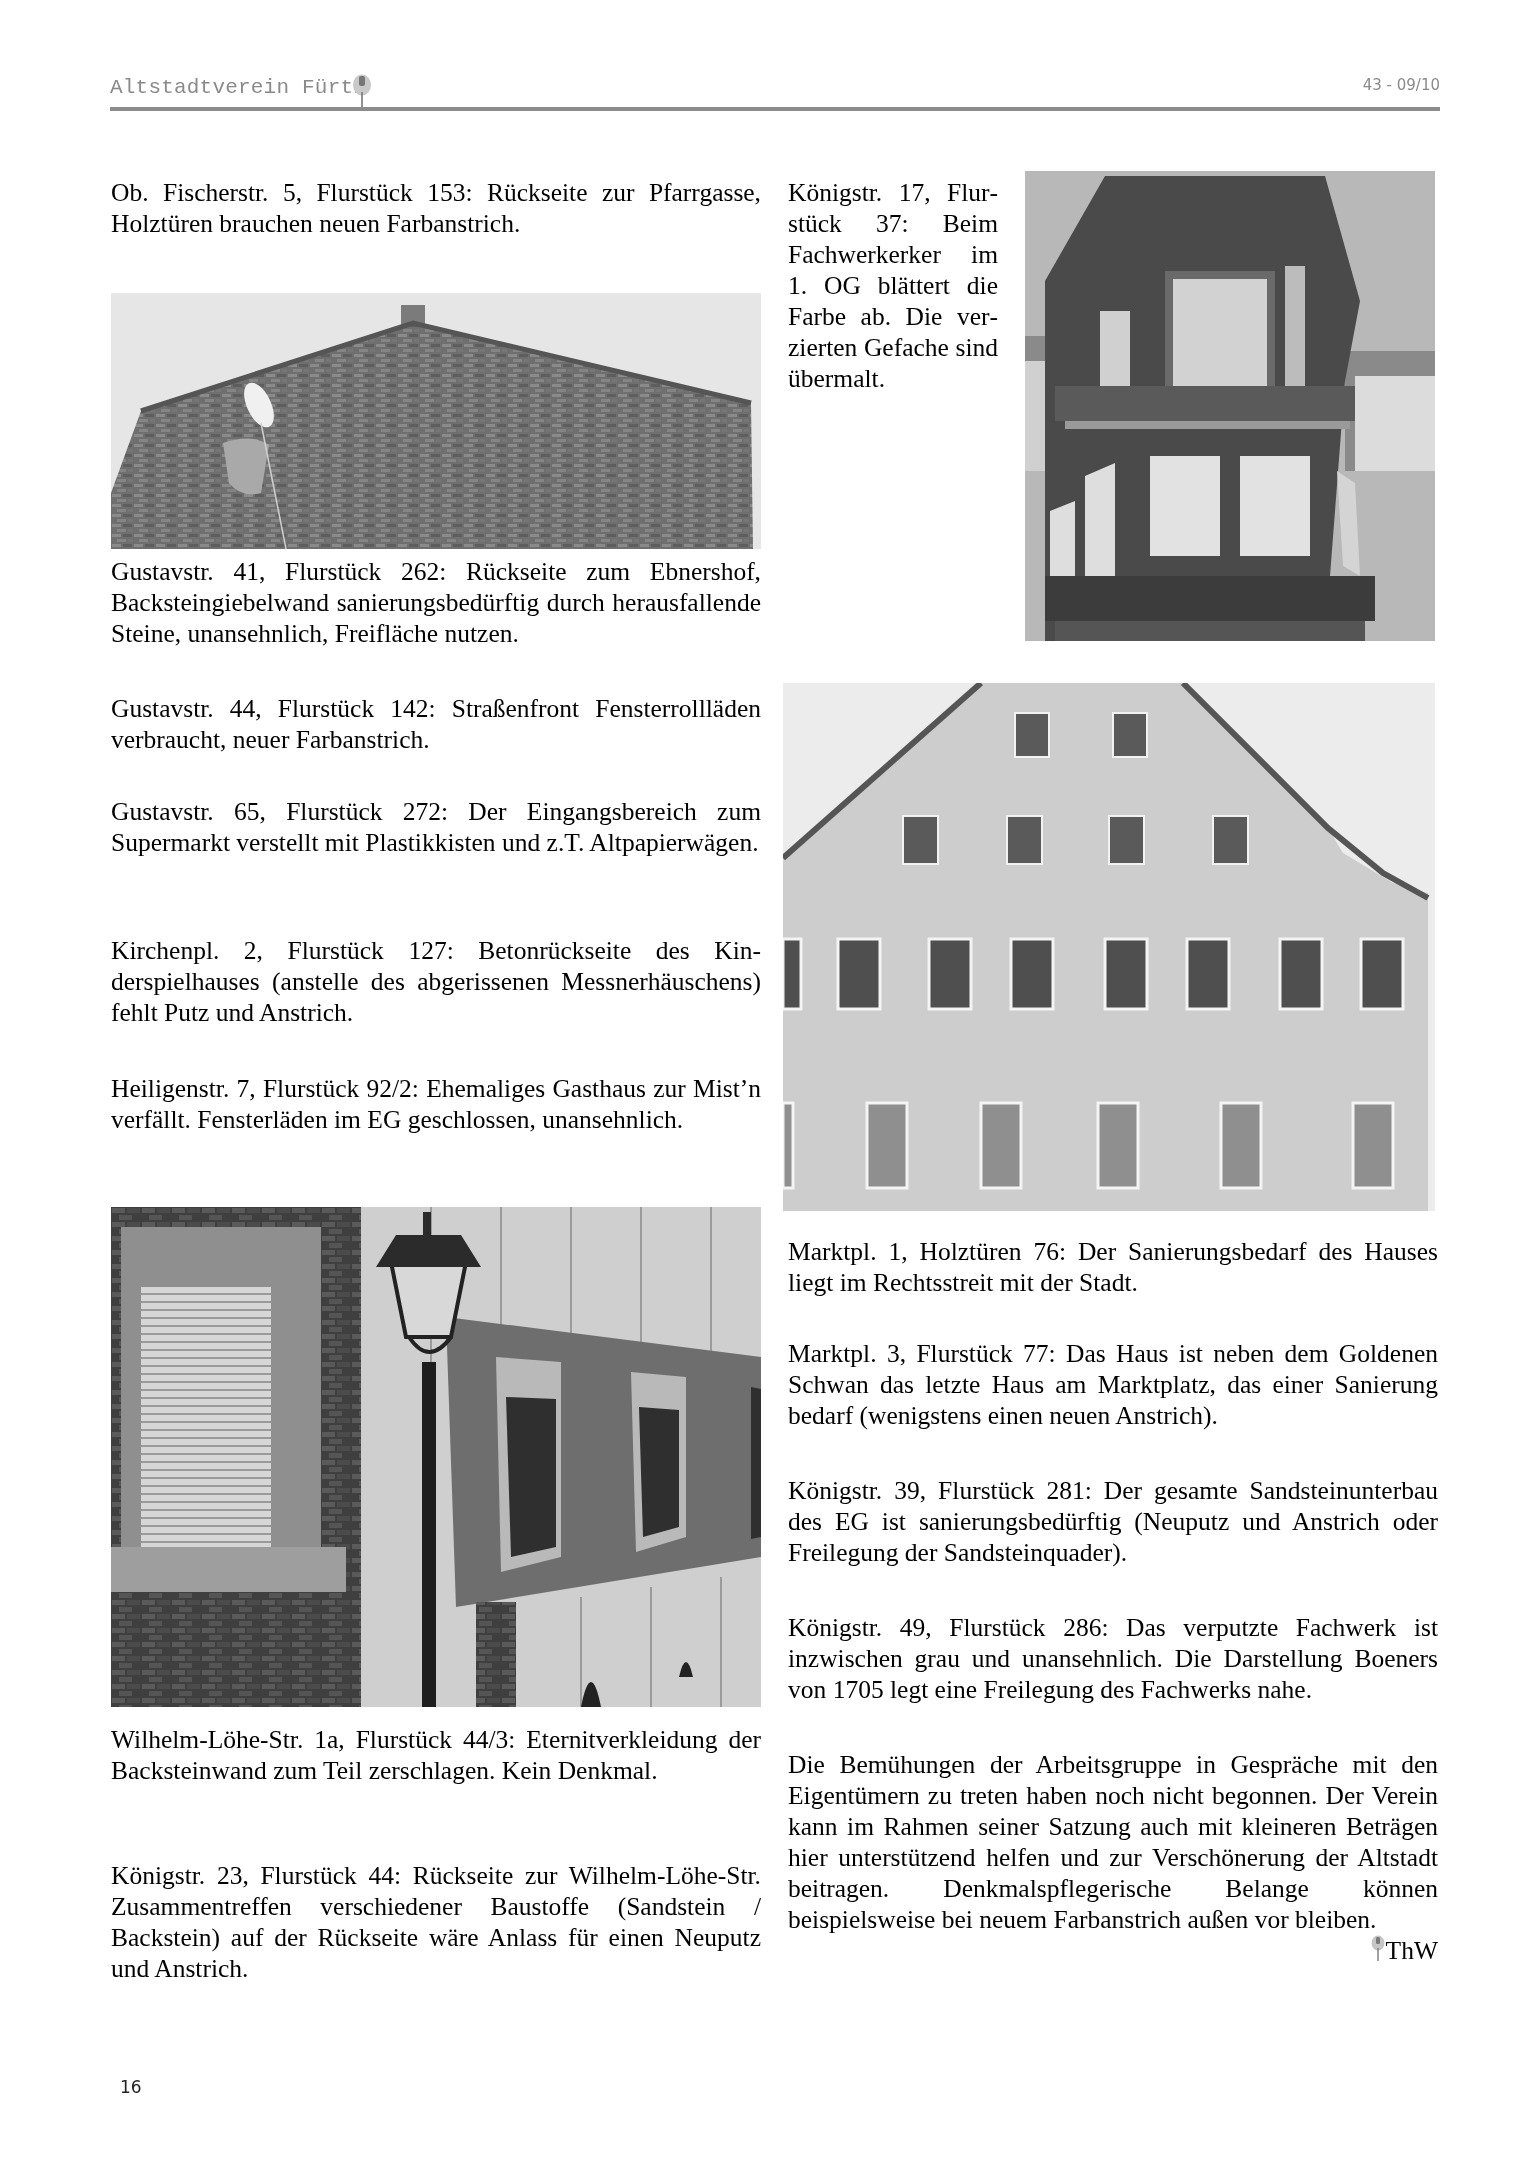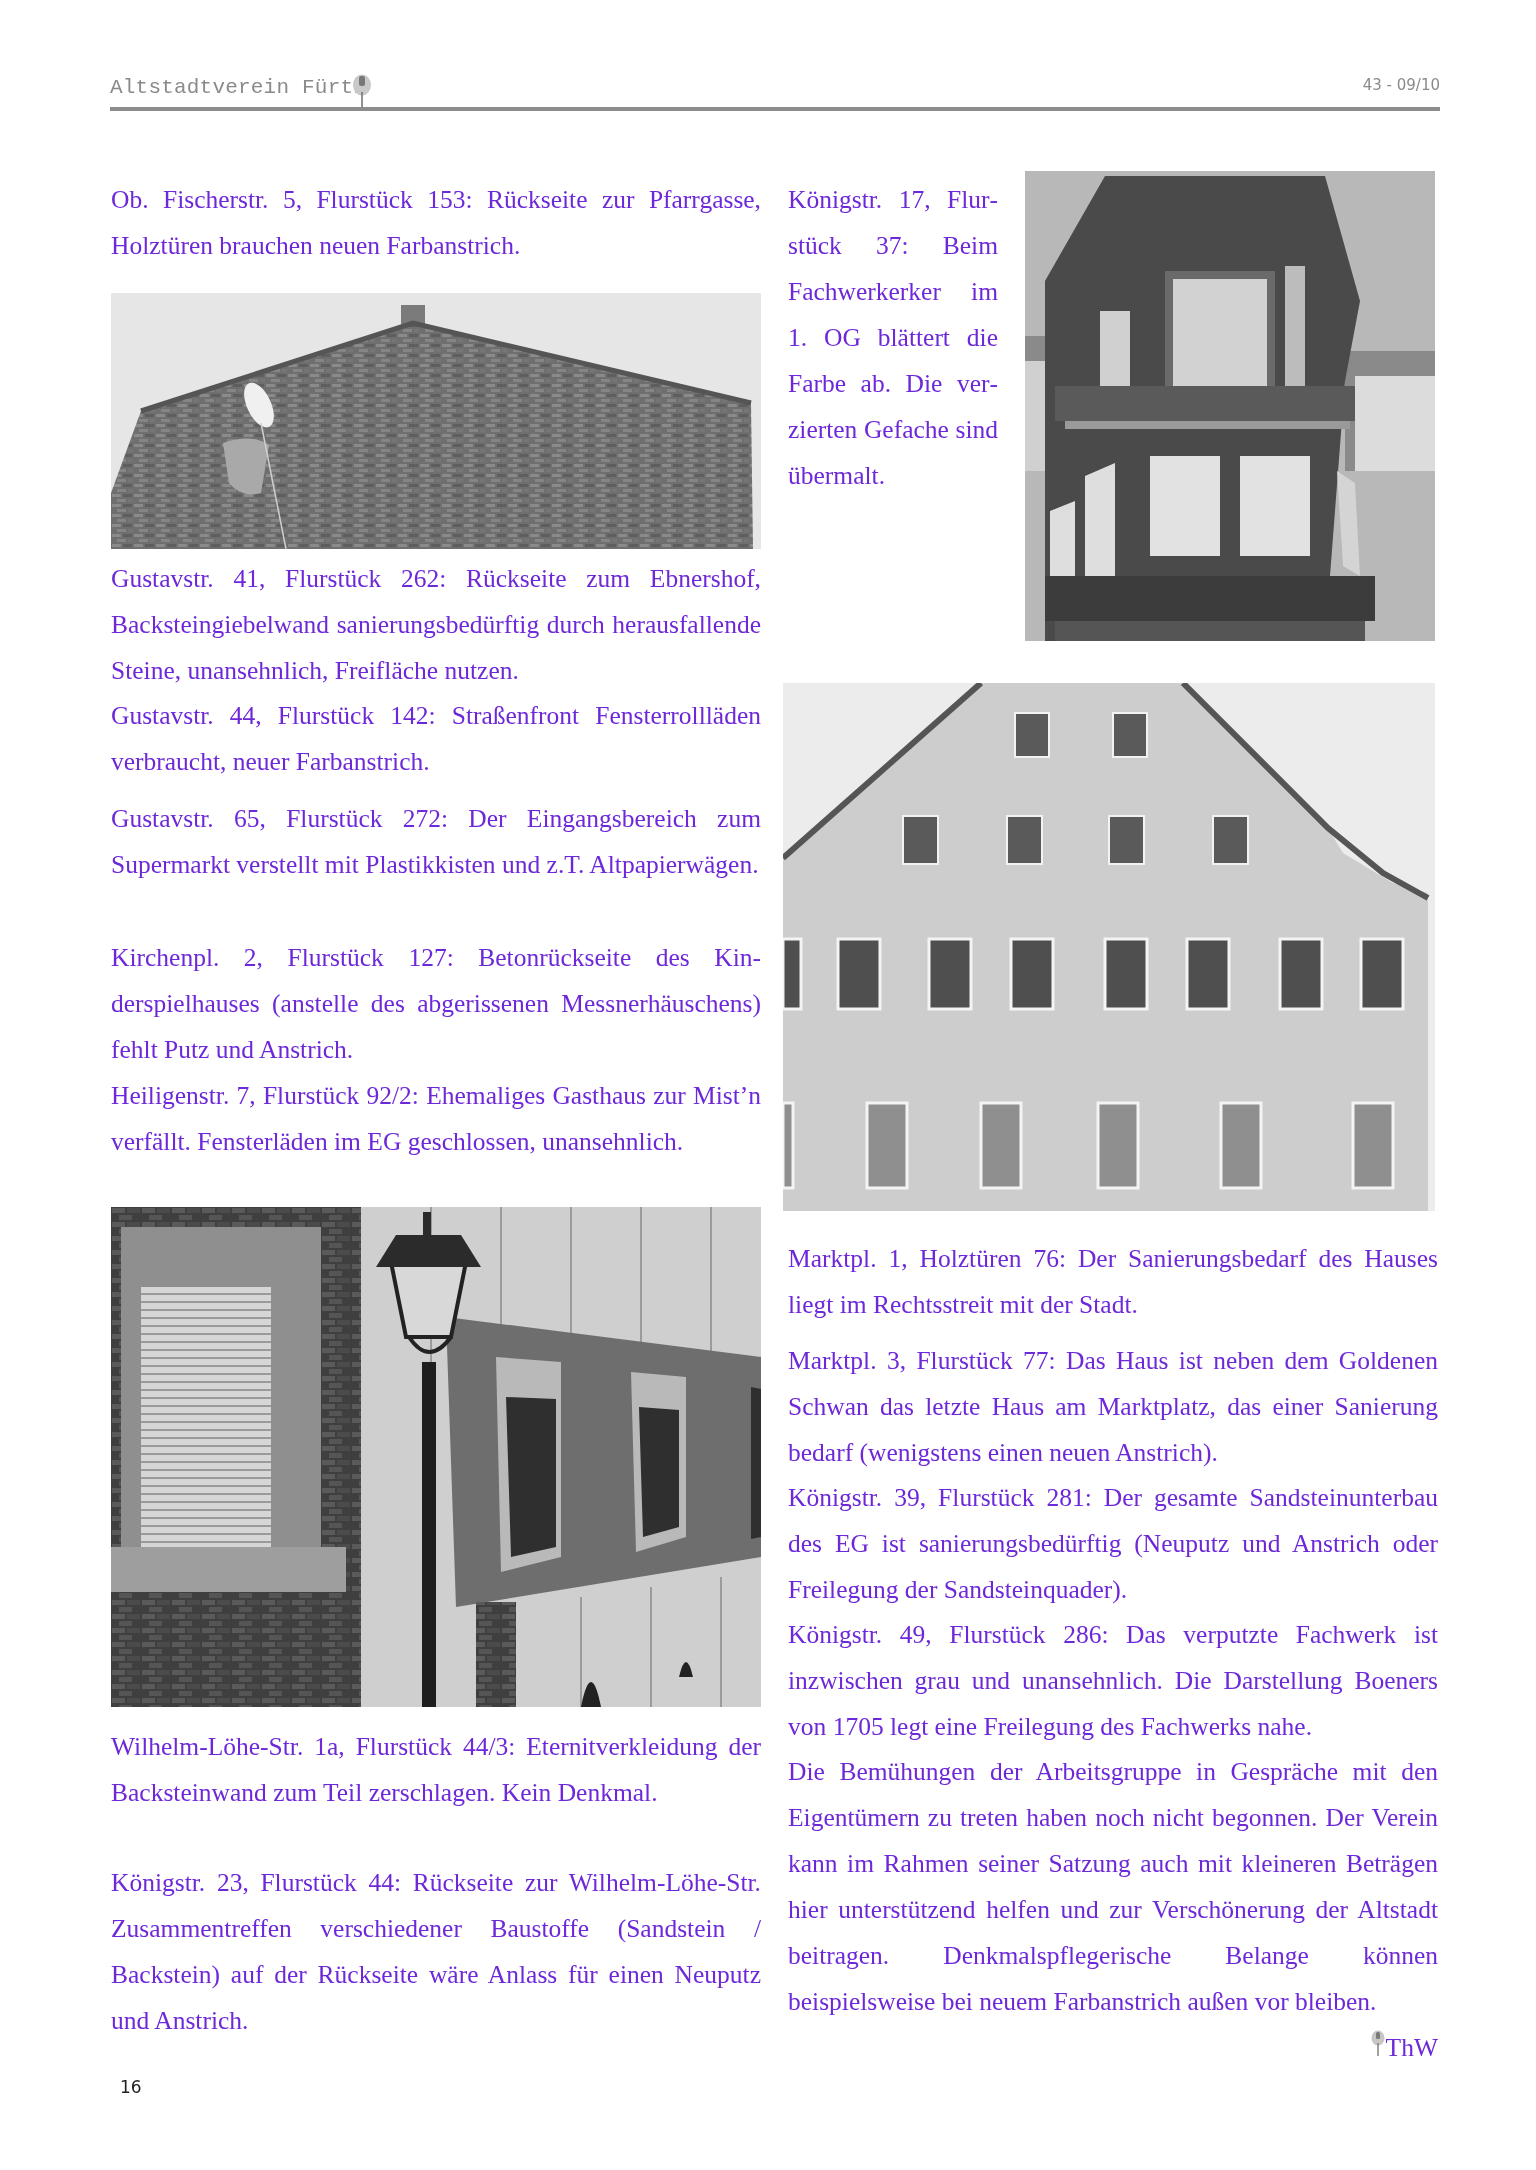--- a/index.html
+++ b/index.html
@@ -5,21 +5,21 @@
     * { box-sizing: border-box; margin: 0; padding: 0; }
     html, body { width: 1536px; height: 2170px; background: #ffffff; }
     body { position: relative; font-family: "Liberation Serif", serif; color: #1f1f1f; overflow: hidden; }
 
     .header { position: absolute; left: 110px; top: 72px; width: 1330px; height: 40px; }
     .header-title { position: absolute; left: 0; top: 4px; font-family: Liberation Mono, monospace; font-size: 21px; color: #8a8a8a; letter-spacing: 0.2px; }
     .header-logo { position: absolute; left: 241px; top: 2px; width: 22px; height: 34px; }
     .header-issue { position: absolute; right: 0; top: 4px; font-family: "DejaVu Sans", sans-serif; font-size: 15px; color: #8a8a8a; }
     .header-rule { position: absolute; left: 110px; top: 107px; width: 1330px; height: 4px; background: #8c8c8c; }
 
-    .para { position: absolute; font-size: 25.5px; line-height: 46px; text-align: justify; hyphens: manual; color: #6d28d9; }
+    .para { position: absolute; font-size: 25.5px; line-height: 31px; text-align: justify; hyphens: manual; color: #000000; }
     .para.left { left: 111px; width: 650px; }
     .para.right { left: 788px; width: 650px; }
     .para.narrow { left: 788px; width: 210px; }
 
     .photo { position: absolute; overflow: hidden; background: #cfcfcf; }
     .photo svg { display: block; width: 100%; height: 100%; }
 
     .byline { display: inline-flex; align-items: flex-start; float: right; }
     .byline-icon { width: 16px; height: 26px; display: inline-block; }
 

